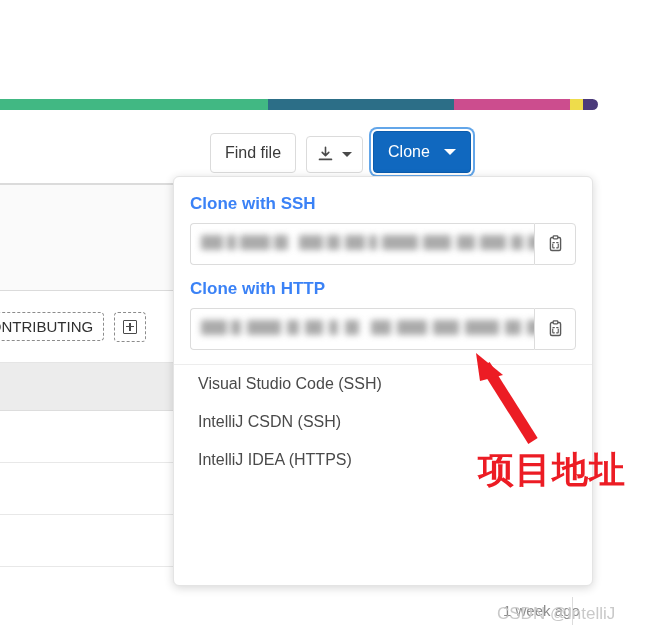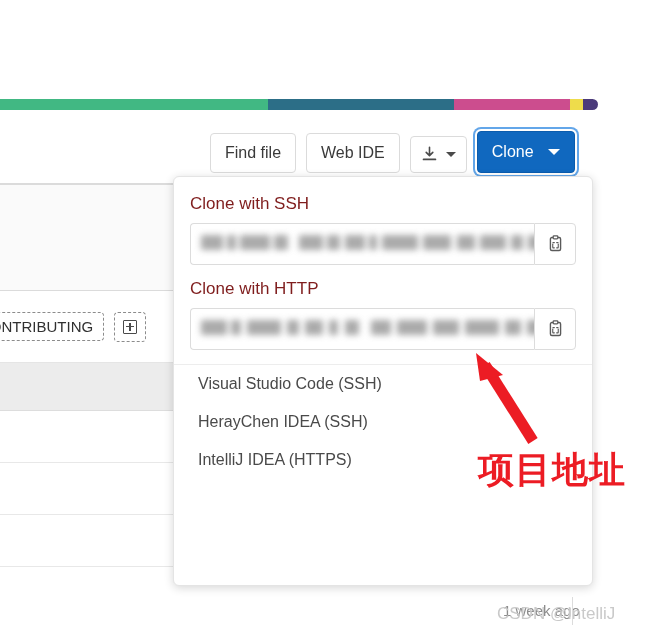--- a/index.html
+++ b/index.html
@@ -91,21 +91,21 @@
   .chev-lg { border-left-width: 6px; border-right-width: 6px; border-top-width: 6px; }
 
   
   .dropdown {
     position: absolute; left: 173px; top: 176px;
     width: 420px; height: 410px;
     background: #ffffff; border: 1px solid #e4e4e4; border-radius: 6px;
     box-shadow: 0 2px 10px rgba(0,0,0,0.16);
     padding: 14px 16px 0 16px;
   }
-  .dd-label { font-size: 17px; color: #7f1d1d; font-weight: 400; margin: 3px 0 9px 0; }
+  .dd-label { font-size: 17px; color: #3b82f6; font-weight: 700; margin: 3px 0 9px 0; }
   .dd-field { display: flex; margin-bottom: 14px; }
   .dd-input {
     flex: 1; height: 42px; border: 1px solid #dcdcdc; border-right: none;
     border-radius: 4px 0 0 4px; background: #fff; position: relative; overflow: hidden;
   }
   .blur {
     position: absolute; left: 8px; right: 6px; top: 11px; height: 19px;
     filter: blur(3.2px); opacity: 0.72;
   }
   .blur span { position: absolute; top: 0; background: #8a8a8a; height: 15px; border-radius: 1px; }
@@ -167,21 +167,20 @@
   <div class="lang-bar" id="lang-bar">
       <div class="lang-seg" style="width: 268px; background: rgb(65, 184, 131);"></div>
       <div class="lang-seg" style="width: 186px; background: rgb(44, 110, 135);"></div>
       <div class="lang-seg" style="width: 116px; background: rgb(204, 77, 142);"></div>
       <div class="lang-seg" style="width: 13px; background: rgb(238, 220, 75);"></div>
       <div class="lang-seg" style="width: 15px; background: rgb(75, 58, 122);"></div>
     </div>
 
   <div class="toolbar">
     <div class="btn">Find file</div>
-    <div class="btn">Web IDE</div>
     <div class="btn btn-dl">
       <svg width="17" height="17" viewBox="0 0 16 16">
         <path d="M8 1.2v7.3M4.9 6l3.1 3 3.1-3" fill="none" stroke="#4a4a4a" stroke-width="1.5" stroke-linecap="round" stroke-linejoin="round"></path>
         <path d="M2.4 12.6h11.2" stroke="#4a4a4a" stroke-width="1.6" stroke-linecap="round"></path>
       </svg>
       <span class="chev" style="color:#4a4a4a;"></span>
     </div>
     <div class="btn-clone">
       <span>Clone</span>
       <span class="chev chev-lg" style="color:#ffffff;"></span>
@@ -244,21 +243,21 @@
           <rect x="3.2" y="2.4" width="9.6" height="12.2" rx="1.4" fill="none" stroke="#5a5a5a" stroke-width="1.3"></rect>
           <rect x="5.8" y="0.9" width="4.4" height="2.8" rx="0.8" fill="#fff" stroke="#5a5a5a" stroke-width="1.2"></rect>
           <path d="M5.6 7.2h1.3M9.1 7.2h1.3M5.6 12.1h1.3M9.1 12.1h1.3M5.4 8.6v1.2M5.4 10.6v0.9M10.6 8.6v1.2M10.6 10.6v0.9" stroke="#5a5a5a" stroke-width="1.1" stroke-linecap="round"></path>
         </svg>
       </div>
     </div>
 
     <div class="dd-sep"></div>
 
     <div class="dd-item">Visual Studio Code (SSH)</div>
-    <div class="dd-item">HerayChen IDEA (SSH)</div>
+    <div class="dd-item">IntelliJ CSDN (SSH)</div>
     <div class="dd-item">IntelliJ IDEA (HTTPS)</div>
   </div>
 
   <svg class="arrow-svg" width="110" height="110" viewBox="0 0 110 110">
     <path d="M78 96 L30 20" stroke="#ec1c24" stroke-width="11" stroke-linecap="butt"></path>
     <path d="M21 8 L48 30 L25 36 Z" fill="#ec1c24"></path>
   </svg>
 
   <div class="anno-text">项目地址</div>
 

